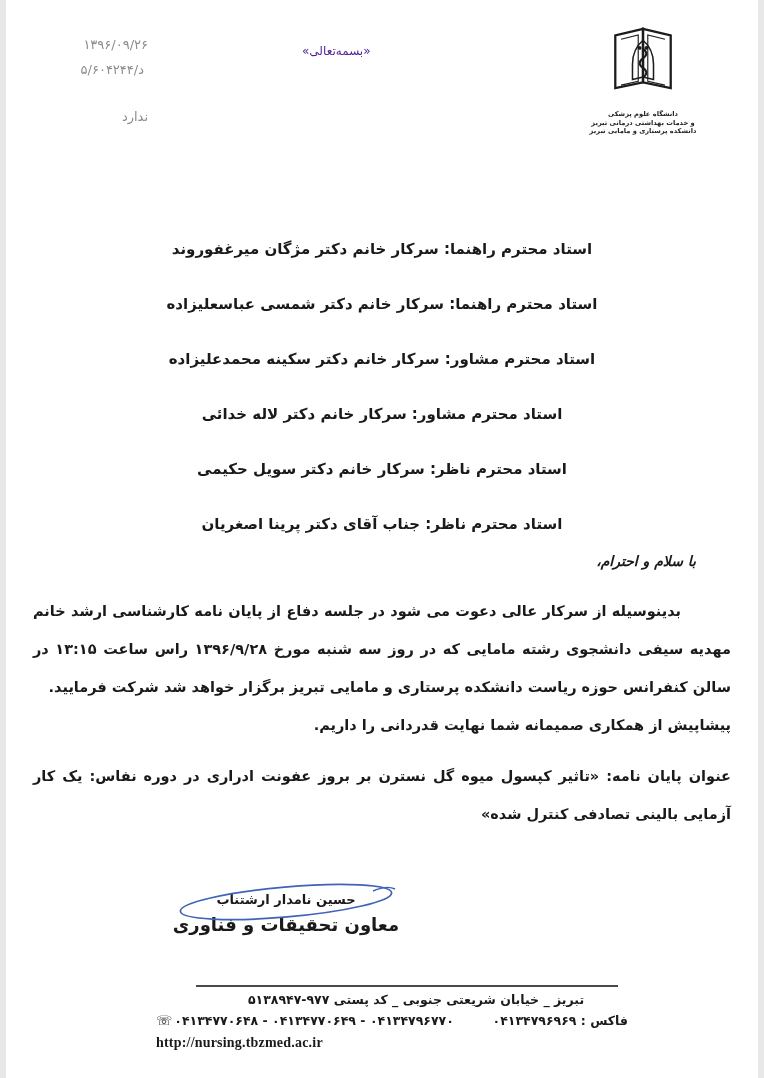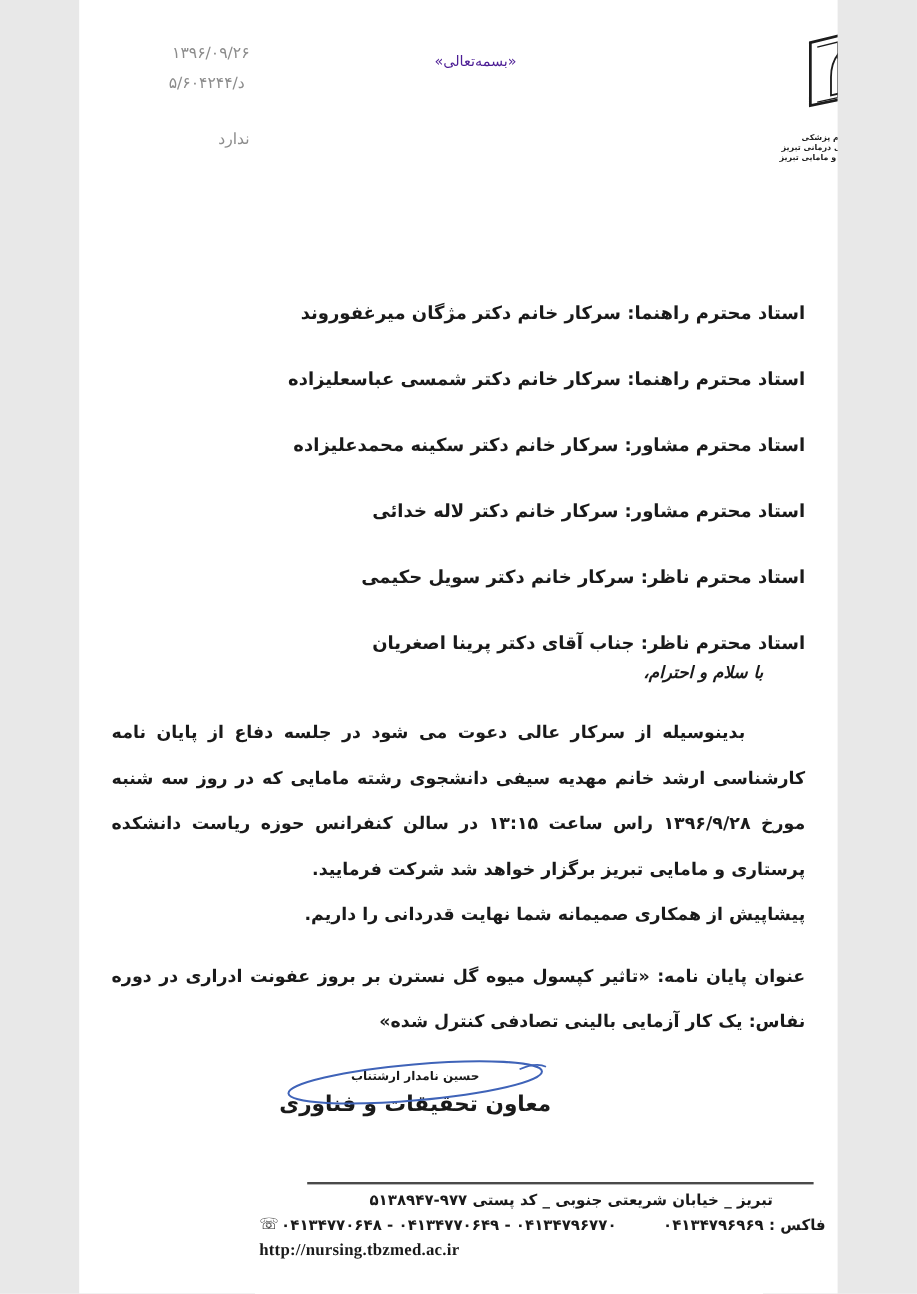--- a/index.html
+++ b/index.html
@@ -1,18 +1,18 @@
 <!DOCTYPE html>
 <html lang="fa"><head>
 <meta charset="utf-8">
 <style>
   * { margin:0; padding:0; box-sizing:border-box; }
   html,body { background:#e8e8e8; }
   .page {
-    position:relative; width:632px; height:1078px; margin:0 auto;
+    position:relative; width:752px; height:1078px; margin:0 auto;
     background:#ffffff; overflow:hidden;
     font-family:"DejaVu Sans", sans-serif; color:#1a1a1a;
   }
   
   .meta { position:absolute; left:48px; top:36px; width:94px;
           direction:rtl; text-align:left; color:#8c8c8c; font-size:13px; }
   .meta .m-line { line-height:17px; }
   .meta .m-date { position:absolute; top:0;  right:0; }
   .meta .m-num  { position:absolute; top:25px; right:4px; }
   .meta .m-att  { position:absolute; top:72px; right:0;text-align:center; }
@@ -20,37 +20,37 @@
   .besmele { position:absolute; left:296px; top:44px; font-size:12px; color:#4c1d95;
              direction:rtl; }
 
   
   .logo { position:absolute; left:570px; top:24px; width:134px; text-align:center; }
   .logo svg { display:block; margin:0 auto; }
   .logo-text { direction:rtl; font-size:7px; line-height:9px; color:#222;
                font-weight:bold; transform:scale(.95); }
 
   
-  .recipients { position:absolute; left:27px; right:27px; top:234px;
-                direction:rtl; text-align:right; }
+  .recipients { position:absolute; left:27px; right:27px; top:222px;
+                direction:rtl; text-align:center; }
   .recipients .r-line { height:55px; line-height:55px; font-weight:bold; font-size:15px; }
 
   .salutation { position:absolute; right:62px; top:553px; direction:rtl;
                 font-style:italic; font-size:14px; font-weight:600; }
 
   
   .body-text { position:absolute; left:27px; right:27px; top:592px;
                direction:rtl; text-align:justify; font-size:14.5px;
                font-weight:bold; line-height:38px; }
   .body-text .p1 { text-indent:50px; }
   .body-text .thesis { margin-top:13px; }
 
   
   .signature { position:absolute; left:160px; top:880px; width:240px; text-align:center; }
-  .sig-name  { position:relative; z-index:2; direction:rtl; font-size:10px;
+  .sig-name  { position:relative; z-index:2; direction:rtl; font-size:13px;
                font-weight:bold; padding-top:12px; }
   .sig-title { direction:rtl; font-size:18px; font-weight:bold; margin-top:7px; }
   .sig-scribble { position:absolute; left:2px; top:-2px; z-index:3; pointer-events:none; }
 
   
   .footer-rule { position:absolute; left:190px; top:985px; width:422px; height:2px;
                  background:#4a4a4a; }
   .f-address { position:absolute; left:160px; top:992px; width:500px; direction:rtl;
                text-align:center; font-size:12.5px; font-weight:bold; }
   .f-phones-row { position:absolute; left:150px; top:1013px; width:472px;

